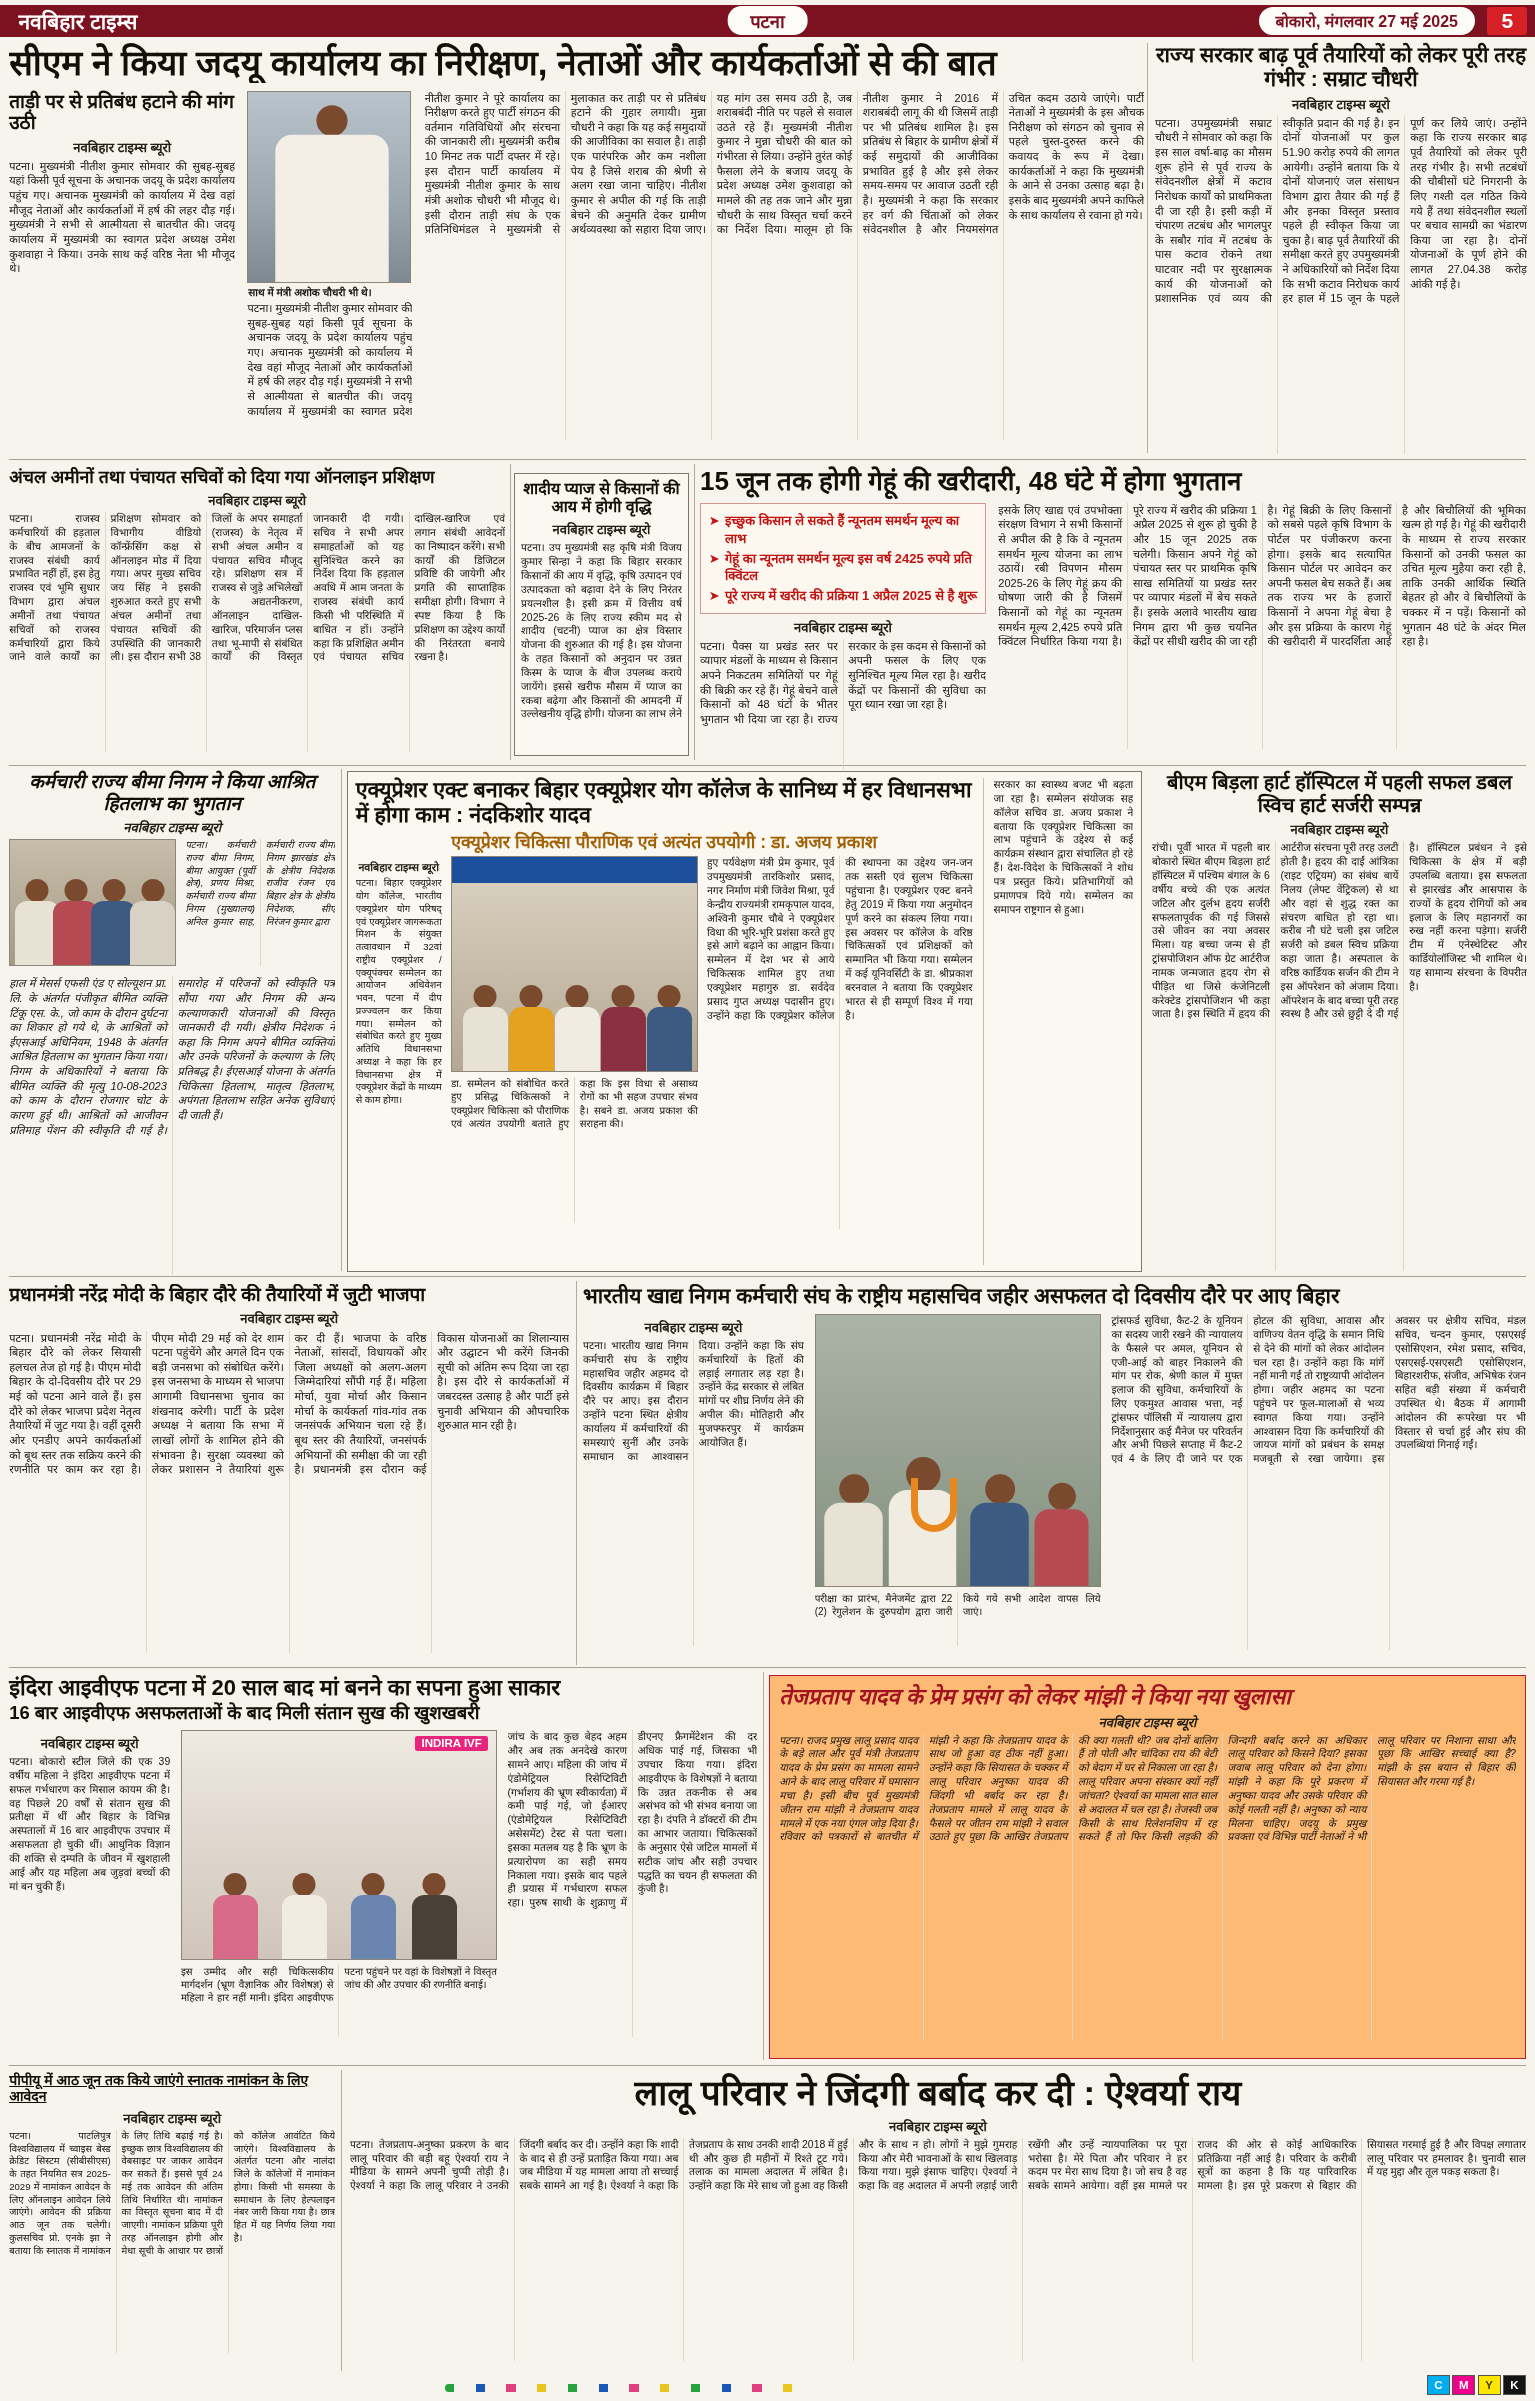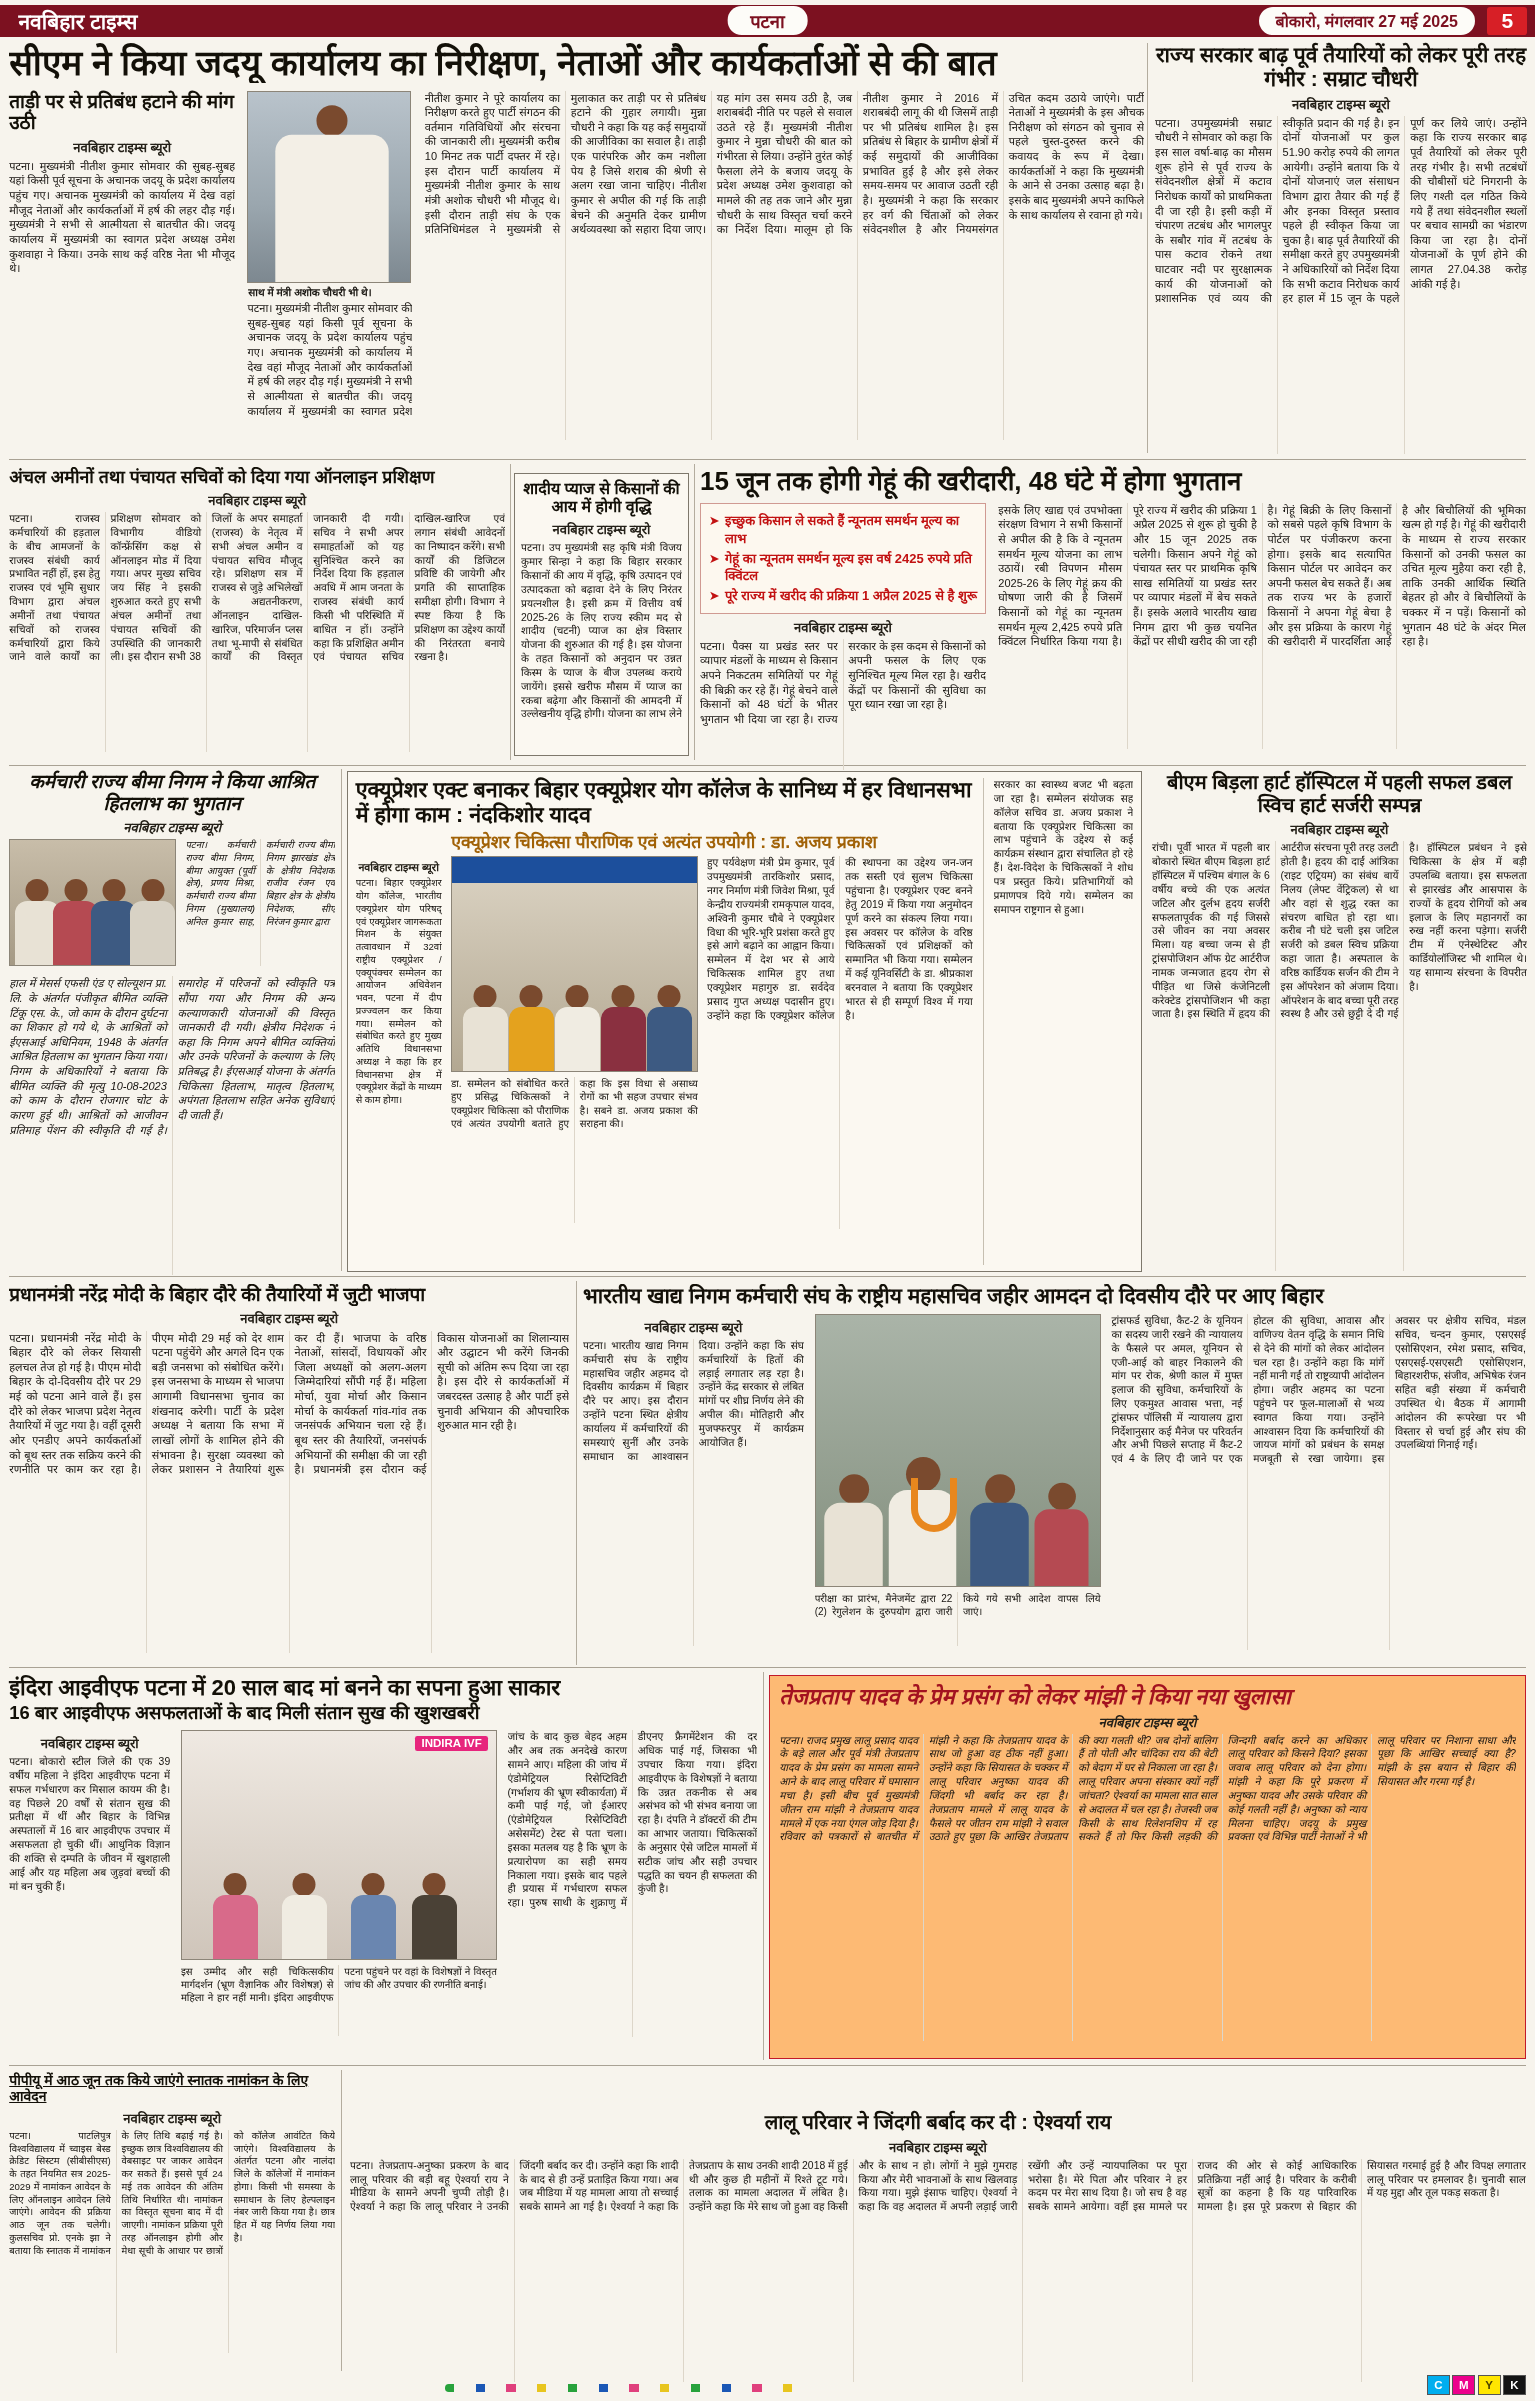--- a/index.html
+++ b/index.html
@@ -179,21 +179,21 @@
     <div class="bt c3" style="height:430px;font-size:10.4px;">रांची। पूर्वी भारत में पहली बार बोकारो स्थित बीएम बिड़ला हार्ट हॉस्पिटल में पश्चिम बंगाल के 6 वर्षीय बच्चे की एक अत्यंत जटिल और दुर्लभ हृदय सर्जरी सफलतापूर्वक की गई जिससे उसे जीवन का नया अवसर मिला। यह बच्चा जन्म से ही ट्रांसपोजिशन ऑफ ग्रेट आर्टरीज नामक जन्मजात हृदय रोग से पीड़ित था जिसे कंजेनिटली करेक्टेड ट्रांसपोजिशन भी कहा जाता है। इस स्थिति में हृदय की आर्टरीज संरचना पूरी तरह उलटी होती है। हृदय की दाईं आंत्रिका (राइट एट्रियम) का संबंध बायें निलय (लेफ्ट वेंट्रिकल) से था और वहां से शुद्ध रक्त का संचरण बाधित हो रहा था। करीब नौ घंटे चली इस जटिल सर्जरी को डबल स्विच प्रक्रिया कहा जाता है। अस्पताल के वरिष्ठ कार्डियक सर्जन की टीम ने इस ऑपरेशन को अंजाम दिया। ऑपरेशन के बाद बच्चा पूरी तरह स्वस्थ है और उसे छुट्टी दे दी गई है। हॉस्पिटल प्रबंधन ने इसे चिकित्सा के क्षेत्र में बड़ी उपलब्धि बताया। इस सफलता से झारखंड और आसपास के राज्यों के हृदय रोगियों को अब इलाज के लिए महानगरों का रुख नहीं करना पड़ेगा। सर्जरी टीम में एनेस्थेटिस्ट और कार्डियोलॉजिस्ट भी शामिल थे। यह सामान्य संरचना के विपरीत है।</div>
   </section>
 
   <section class="abs" style="left:9.2px;top:1284px;width:560px;height:378px;">
     <h2 class="hl" style="font-size:19px;white-space:nowrap;overflow:hidden;">प्रधानमंत्री नरेंद्र मोदी के बिहार दौरे की तैयारियों में जुटी भाजपा</h2>
     <div class="byline">नवबिहार टाइम्स ब्यूरो</div>
     <div class="bt c4" style="height:322px;">पटना। प्रधानमंत्री नरेंद्र मोदी के बिहार दौरे को लेकर सियासी हलचल तेज हो गई है। पीएम मोदी बिहार के दो-दिवसीय दौरे पर 29 मई को पटना आने वाले हैं। इस दौरे को लेकर भाजपा प्रदेश नेतृत्व तैयारियों में जुट गया है। वहीं दूसरी ओर एनडीए अपने कार्यकर्ताओं को बूथ स्तर तक सक्रिय करने की रणनीति पर काम कर रहा है। पीएम मोदी 29 मई को देर शाम पटना पहुंचेंगे और अगले दिन एक बड़ी जनसभा को संबोधित करेंगे। इस जनसभा के माध्यम से भाजपा आगामी विधानसभा चुनाव का शंखनाद करेगी। पार्टी के प्रदेश अध्यक्ष ने बताया कि सभा में लाखों लोगों के शामिल होने की संभावना है। सुरक्षा व्यवस्था को लेकर प्रशासन ने तैयारियां शुरू कर दी हैं। भाजपा के वरिष्ठ नेताओं, सांसदों, विधायकों और जिला अध्यक्षों को अलग-अलग जिम्मेदारियां सौंपी गई हैं। महिला मोर्चा, युवा मोर्चा और किसान मोर्चा के कार्यकर्ता गांव-गांव तक जनसंपर्क अभियान चला रहे हैं। बूथ स्तर की तैयारियों, जनसंपर्क अभियानों की समीक्षा की जा रही है। प्रधानमंत्री इस दौरान कई विकास योजनाओं का शिलान्यास और उद्घाटन भी करेंगे जिनकी सूची को अंतिम रूप दिया जा रहा है। इस दौरे से कार्यकर्ताओं में जबरदस्त उत्साह है और पार्टी इसे चुनावी अभियान की औपचारिक शुरुआत मान रही है।</div>
   </section>
 
   <section class="abs" style="left:583px;top:1284px;width:943px;height:378px;">
-    <h2 class="hl" style="font-size:21px;white-space:nowrap;overflow:hidden;">भारतीय खाद्य निगम कर्मचारी संघ के राष्ट्रीय महासचिव जहीर आमदन दो दिवसीय दौरे पर आए बिहार</h2>
+    <h2 class="hl" style="font-size:21px;white-space:nowrap;overflow:hidden;">भारतीय खाद्य निगम कर्मचारी संघ के राष्ट्रीय महासचिव जहीर असफलत दो दिवसीय दौरे पर आए बिहार</h2>
     <div style="display:grid;grid-template-columns:221px 286px 1fr;column-gap:10.7px;margin-top:6.1px;height:336px;">
       <div>
         <div class="byline">नवबिहार टाइम्स ब्यूरो</div>
         <div class="bt c2" style="height:307px;font-size:10.4px;">पटना। भारतीय खाद्य निगम कर्मचारी संघ के राष्ट्रीय महासचिव जहीर अहमद दो दिवसीय कार्यक्रम में बिहार दौरे पर आए। इस दौरान उन्होंने पटना स्थित क्षेत्रीय कार्यालय में कर्मचारियों की समस्याएं सुनीं और उनके समाधान का आश्वासन दिया। उन्होंने कहा कि संघ कर्मचारियों के हितों की लड़ाई लगातार लड़ रहा है। उन्होंने केंद्र सरकार से लंबित मांगों पर शीघ्र निर्णय लेने की अपील की। मोतिहारी और मुजफ्फरपुर में कार्यक्रम आयोजित हैं।</div>
       </div>
       <div>
         <figure class="photo" style="height:273px;background:linear-gradient(180deg,#aab4a8 0%,#84907f 100%);">
           <div class="fig" style="left:15.4px;--c:#e8e2d5;transform:scale(1.3);transform-origin:bottom center;"></div>
           <div class="fig" style="left:84px;--c:#f0ece2;transform:scale(1.5);transform-origin:bottom center;"></div>
           <div class="abs" style="left:95px;bottom:54px;width:46px;height:54px;border:7px solid #e8871e;border-top:none;border-radius:0 0 26px 26px;"></div>
@@ -234,21 +234,21 @@
     <div class="bt c5" style="height:307px;font-size:10.4px;">पटना। राजद प्रमुख लालू प्रसाद यादव के बड़े लाल और पूर्व मंत्री तेजप्रताप यादव के प्रेम प्रसंग का मामला सामने आने के बाद लालू परिवार में घमासान मचा है। इसी बीच पूर्व मुख्यमंत्री जीतन राम मांझी ने तेजप्रताप यादव मामले में एक नया एंगल जोड़ दिया है। रविवार को पत्रकारों से बातचीत में मांझी ने कहा कि तेजप्रताप यादव के साथ जो हुआ वह ठीक नहीं हुआ। उन्होंने कहा कि सियासत के चक्कर में लालू परिवार अनुष्का यादव की जिंदगी भी बर्बाद कर रहा है। तेजप्रताप मामले में लालू यादव के फैसले पर जीतन राम मांझी ने सवाल उठाते हुए पूछा कि आखिर तेजप्रताप की क्या गलती थी? जब दोनों बालिग हैं तो पोती और चांदिका राय की बेटी को बेदाग में घर से निकाला जा रहा है। लालू परिवार अपना संस्कार क्यों नहीं जांचता? ऐश्वर्या का मामला सात साल से अदालत में चल रहा है। तेजस्वी जब किसी के साथ रिलेशनशिप में रह सकते हैं तो फिर किसी लड़की की जिन्दगी बर्बाद करने का अधिकार लालू परिवार को किसने दिया? इसका जवाब लालू परिवार को देना होगा। मांझी ने कहा कि पूरे प्रकरण में अनुष्का यादव और उसके परिवार की कोई गलती नहीं है। अनुष्का को न्याय मिलना चाहिए। जदयू के प्रमुख प्रवक्ता एवं विभिन्न पार्टी नेताओं ने भी लालू परिवार पर निशाना साधा और पूछा कि आखिर सच्चाई क्या है? मांझी के इस बयान से बिहार की सियासत और गरमा गई है।</div>
   </section>
 
   <section class="abs" style="left:9.2px;top:2073px;width:326px;height:298px;">
     <h2 class="hl" style="font-size:14px;text-decoration:underline;">पीपीयू में आठ जून तक किये जाएंगे स्नातक नामांकन के लिए आवेदन</h2>
     <div class="byline">नवबिहार टाइम्स ब्यूरो</div>
     <div class="bt c3" style="height:223px;font-size:9.6px;">पटना। पाटलिपुत्र विश्वविद्यालय में च्वाइस बेस्ड क्रेडिट सिस्टम (सीबीसीएस) के तहत नियमित सत्र 2025-2029 में नामांकन आवेदन के लिए ऑनलाइन आवेदन लिये जाएंगे। आवेदन की प्रक्रिया आठ जून तक चलेगी। कुलसचिव प्रो. एनके झा ने बताया कि स्नातक में नामांकन के लिए तिथि बढ़ाई गई है। इच्छुक छात्र विश्वविद्यालय की वेबसाइट पर जाकर आवेदन कर सकते हैं। इससे पूर्व 24 मई तक आवेदन की अंतिम तिथि निर्धारित थी। नामांकन का विस्तृत सूचना बाद में दी जाएगी। नामांकन प्रक्रिया पूरी तरह ऑनलाइन होगी और मेधा सूची के आधार पर छात्रों को कॉलेज आवंटित किये जाएंगे। विश्वविद्यालय के अंतर्गत पटना और नालंदा जिले के कॉलेजों में नामांकन होगा। किसी भी समस्या के समाधान के लिए हेल्पलाइन नंबर जारी किया गया है। छात्र हित में यह निर्णय लिया गया है।</div>
   </section>
 
   <section class="abs" style="left:350px;top:2073px;width:1176px;height:298px;">
-    <h2 class="hl center" style="font-size:20px;margin-top:38px;">लालू परिवार ने जिंदगी बर्बाद कर दी : ऐश्वर्या राय</h2>
+    <h2 class="hl center" style="font-size:35px;">लालू परिवार ने जिंदगी बर्बाद कर दी : ऐश्वर्या राय</h2>
     <div class="byline">नवबिहार टाइम्स ब्यूरो</div>
     <div class="bt c7" style="height:223px;font-size:10.4px;">पटना। तेजप्रताप-अनुष्का प्रकरण के बाद लालू परिवार की बड़ी बहू ऐश्वर्या राय ने मीडिया के सामने अपनी चुप्पी तोड़ी है। ऐश्वर्या ने कहा कि लालू परिवार ने उनकी जिंदगी बर्बाद कर दी। उन्होंने कहा कि शादी के बाद से ही उन्हें प्रताड़ित किया गया। अब जब मीडिया में यह मामला आया तो सच्चाई सबके सामने आ गई है। ऐश्वर्या ने कहा कि तेजप्रताप के साथ उनकी शादी 2018 में हुई थी और कुछ ही महीनों में रिश्ते टूट गये। तलाक का मामला अदालत में लंबित है। उन्होंने कहा कि मेरे साथ जो हुआ वह किसी और के साथ न हो। लोगों ने मुझे गुमराह किया और मेरी भावनाओं के साथ खिलवाड़ किया गया। मुझे इंसाफ चाहिए। ऐश्वर्या ने कहा कि वह अदालत में अपनी लड़ाई जारी रखेंगी और उन्हें न्यायपालिका पर पूरा भरोसा है। मेरे पिता और परिवार ने हर कदम पर मेरा साथ दिया है। जो सच है वह सबके सामने आयेगा। वहीं इस मामले पर राजद की ओर से कोई आधिकारिक प्रतिक्रिया नहीं आई है। परिवार के करीबी सूत्रों का कहना है कि यह पारिवारिक मामला है। इस पूरे प्रकरण से बिहार की सियासत गरमाई हुई है और विपक्ष लगातार लालू परिवार पर हमलावर है। चुनावी साल में यह मुद्दा और तूल पकड़ सकता है।</div>
   </section>
 
   <div class="strip"></div>
   <div class="cmyk">
     <span class="cbox" style="background:#00aeef;">C</span>
     <span class="cbox" style="background:#ec008c;">M</span>
     <span class="cbox" style="background:#ffe600;color:#4a4200;">Y</span>
     <span class="cbox" style="background:#141414;">K</span>

